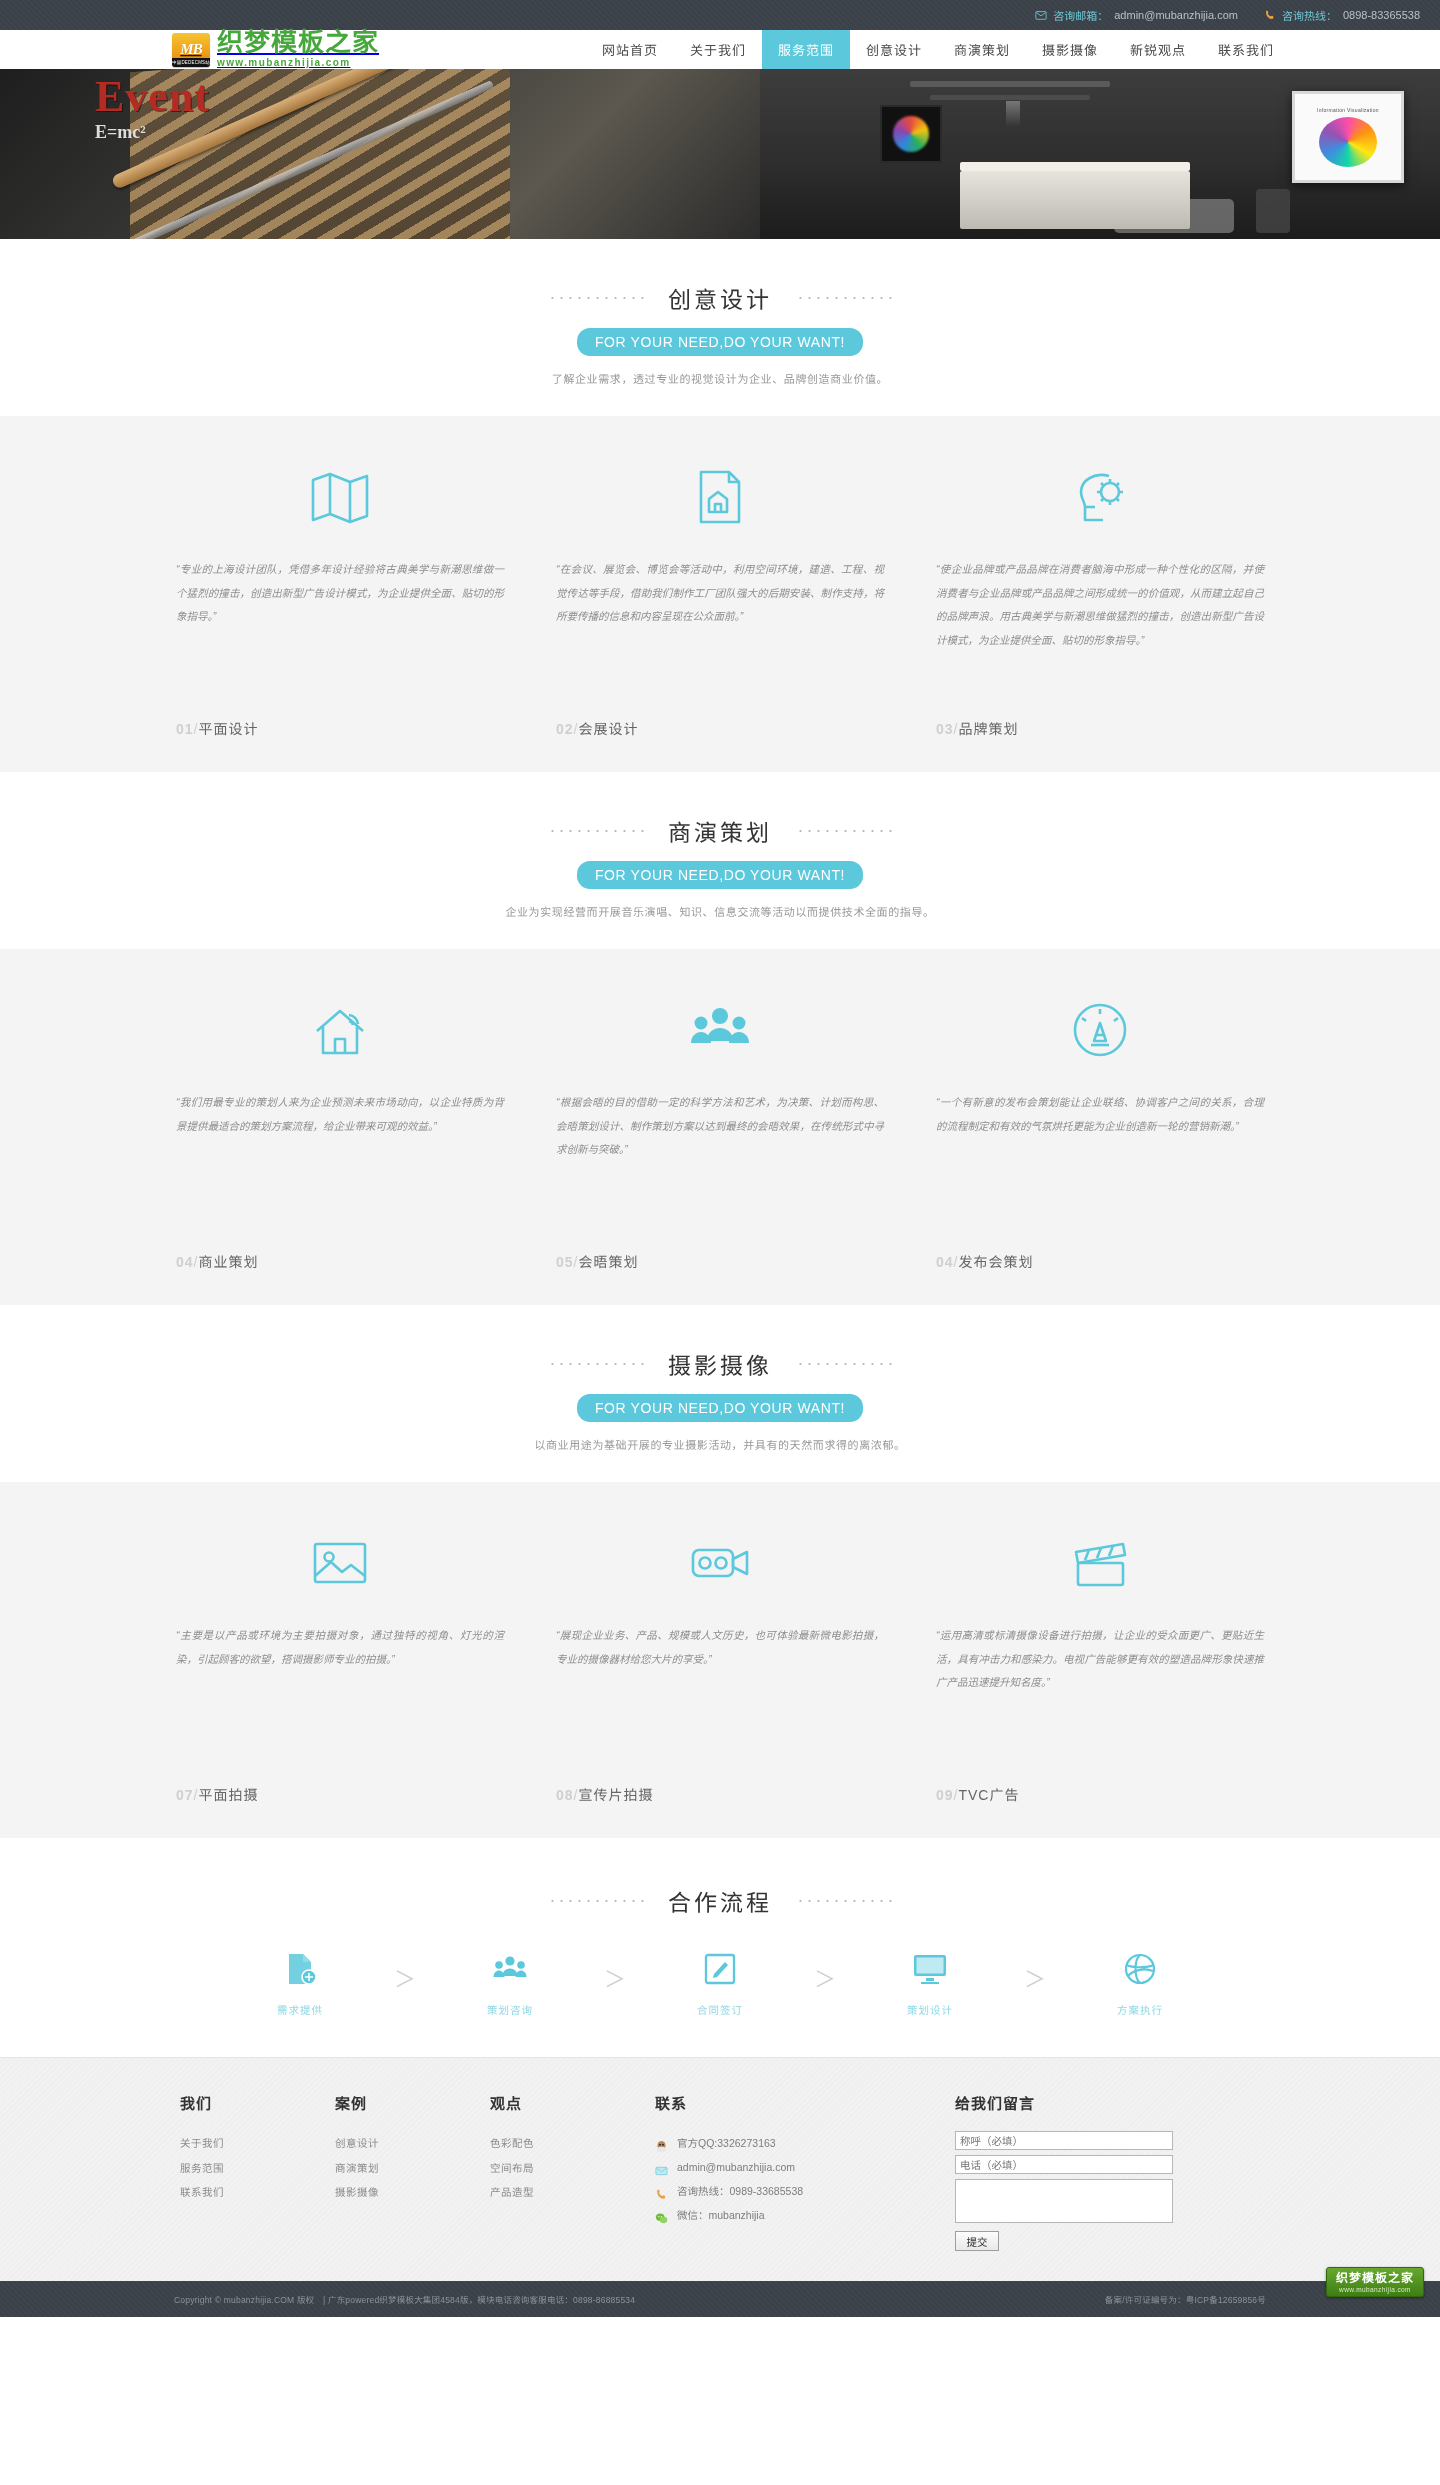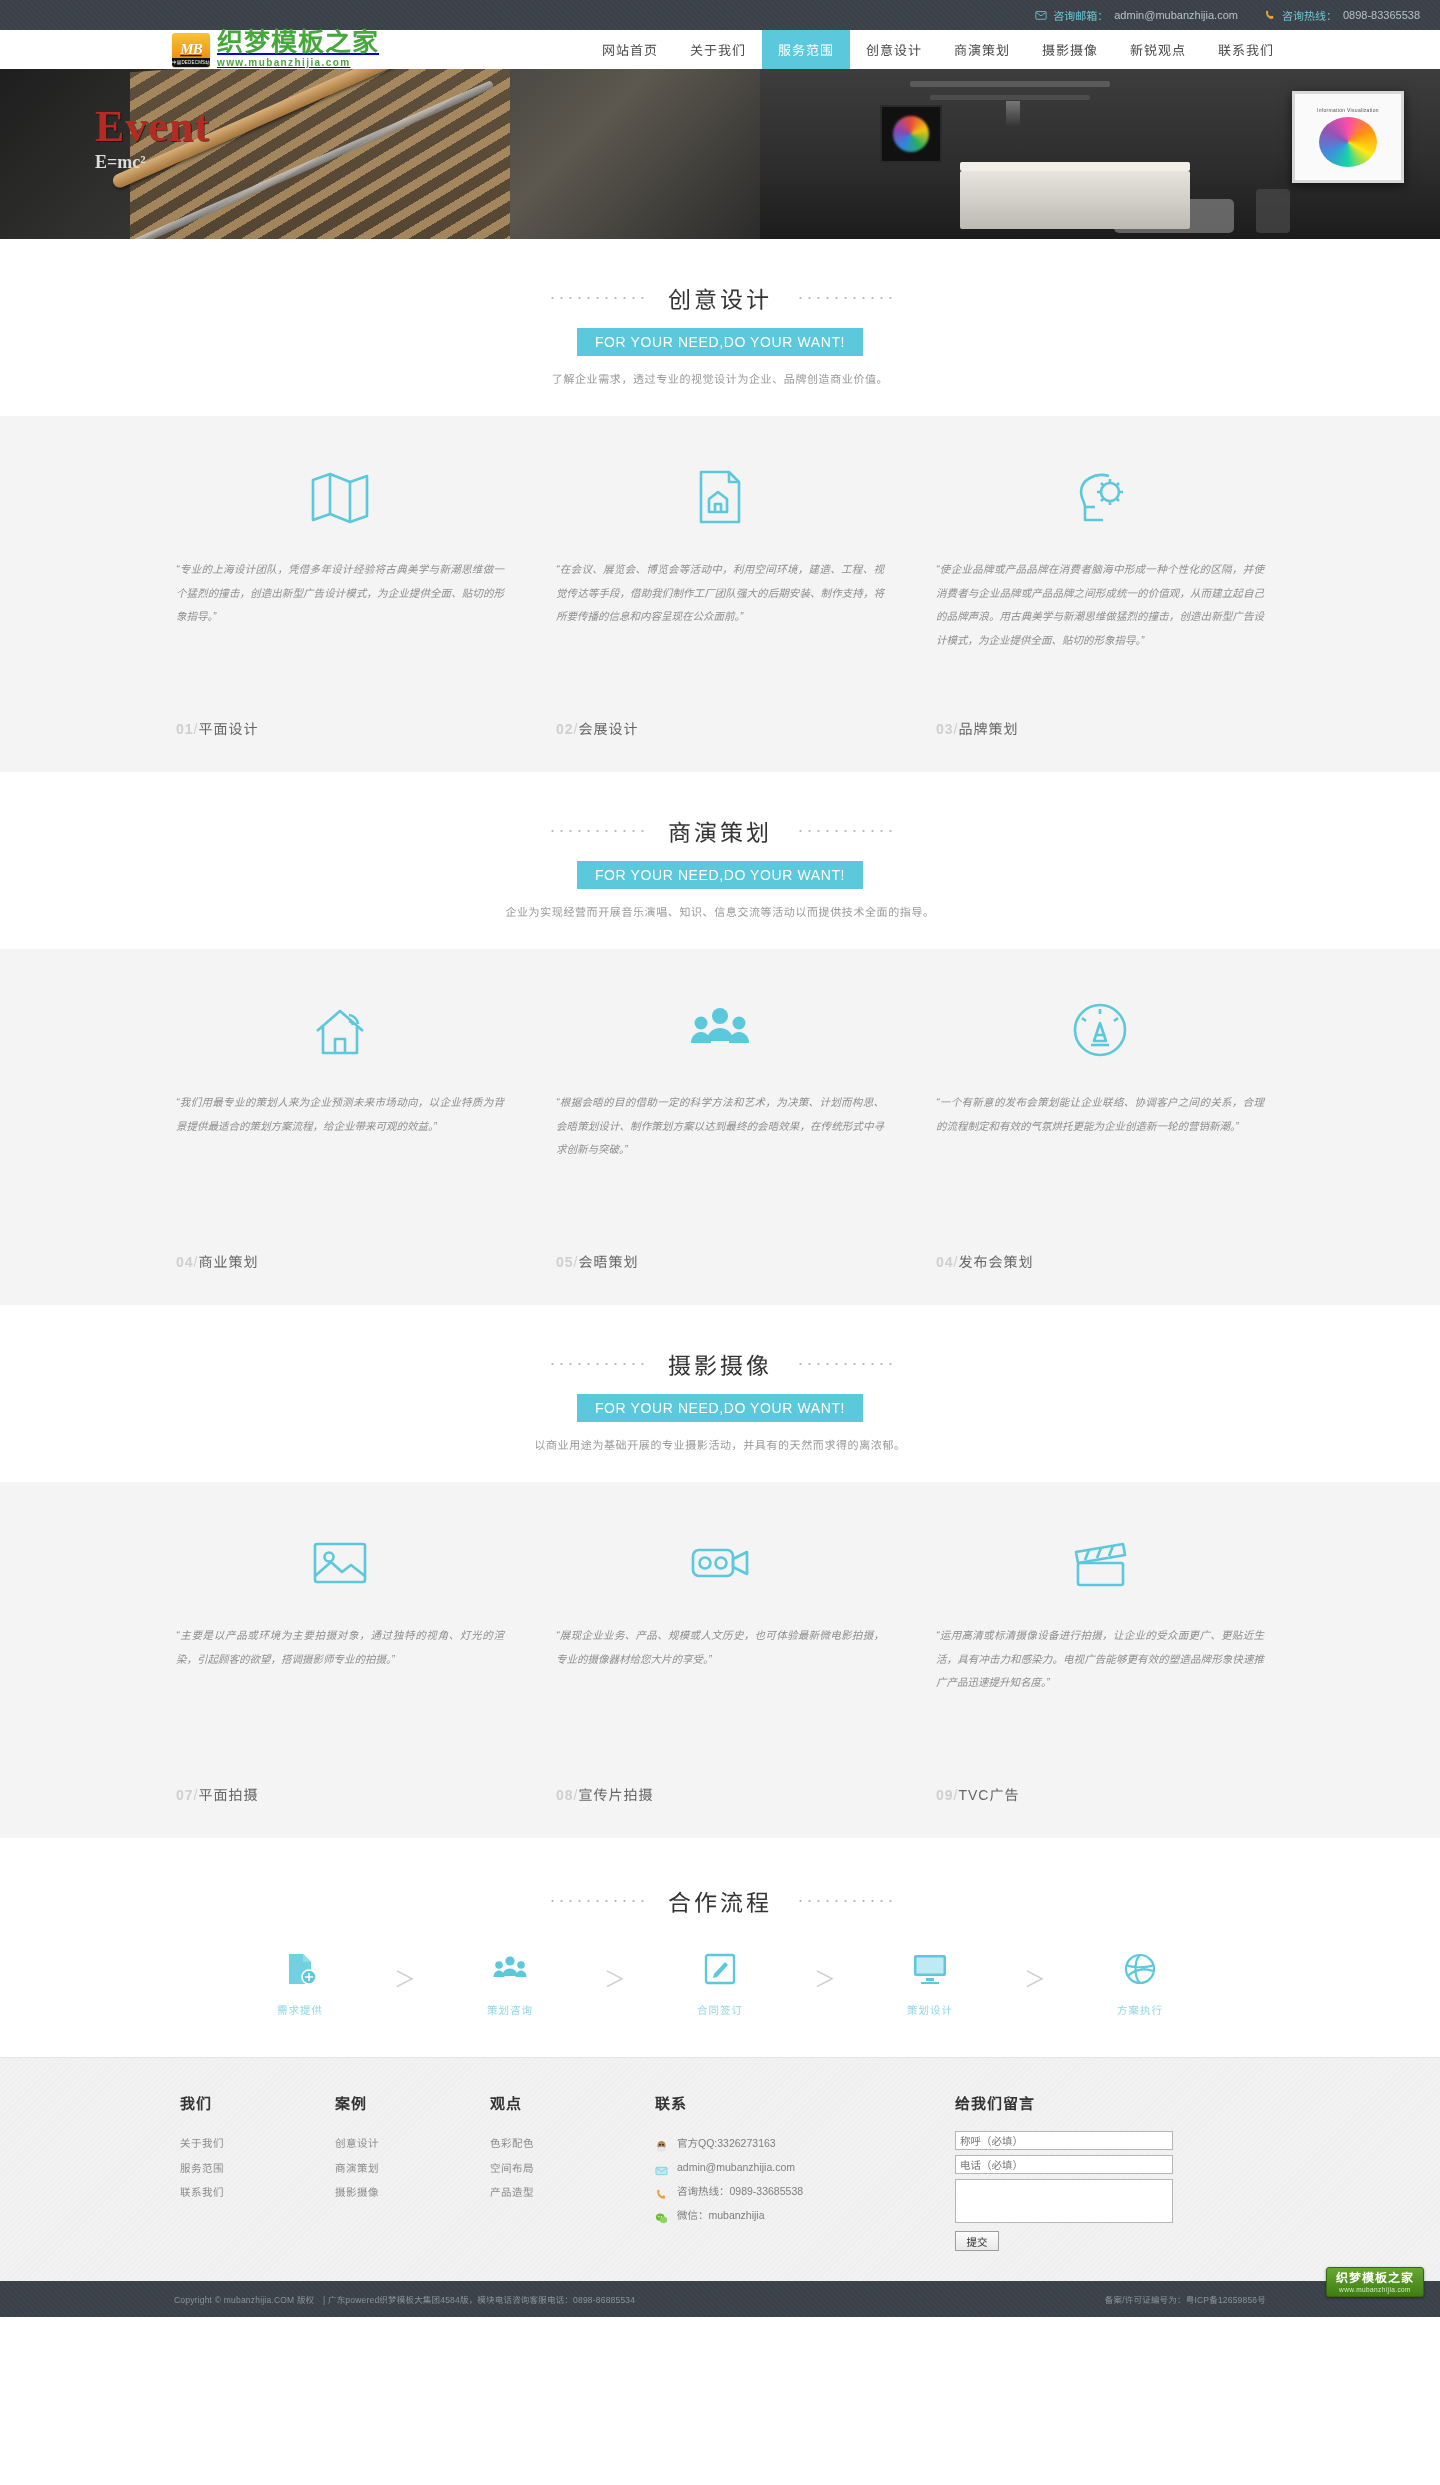--- a/index.html
+++ b/index.html
@@ -64,21 +64,21 @@
   }
   .bn-rail{
     position:absolute;left:95px;top:20px;width:430px;height:14px;border-radius:8px;
     background:linear-gradient(180deg,#d9b07a,#a5763c);transform:rotate(-24deg);
     box-shadow:0 2px 3px rgba(0,0,0,.5);
   }
   .bn-rail2{
     position:absolute;left:110px;top:92px;width:400px;height:8px;border-radius:6px;
     background:linear-gradient(180deg,#cfcfcf,#7c7c7c);transform:rotate(-24deg);opacity:.8;
   }
-  .bn-event{position:absolute;left:95px;top:36px;z-index:4;}
+  .bn-event{position:absolute;left:95px;top:6px;z-index:4;}
   .bn-event .ev1{
     font:900 44px/1 "Liberation Serif",serif;color:#b32b22;letter-spacing:1px;
     text-shadow:1px 1px 0 rgba(0,0,0,.5);
   }
   .bn-event .ev2{font:700 18px/1 "Liberation Serif",serif;color:#ddd;margin-top:4px;}
   .bn-right{
     position:absolute;right:0;top:0;width:680px;height:100%;
     background:linear-gradient(180deg,#3d3d3d 0%,#2e2e2e 55%,#1c1c1c 100%);
   }
   .bn-ceil{position:absolute;right:330px;top:12px;width:200px;height:6px;background:#5a5a5a;border-radius:2px;}
@@ -110,21 +110,21 @@
   .sec-head{text-align:center;padding:42px 0 30px;background:#fff;}
   .sh-row{display:flex;align-items:center;justify-content:center;gap:24px;}
   .sh-dots{
     width:96px;height:2px;
     background-image:radial-gradient(circle,#b9b9b9 1px,transparent 1.2px);
     background-size:9px 2px;background-repeat:repeat-x;
   }
   .sh-title{font-size:23px;color:#333;letter-spacing:3px;font-weight:400;}
   .sh-sub{
     display:inline-block;margin-top:13px;background:#5bc8dc;color:#fff;
-    font:400 14px/1 "Liberation Sans",sans-serif;letter-spacing:.6px;padding:7px 18px;
+    font:400 14px/1 "Liberation Sans",sans-serif;letter-spacing:.6px;padding:7px 18px;border-radius:13px;
   }
   .sh-desc{margin-top:14px;font-size:11px;color:#999;letter-spacing:.6px;}
 
   
   .svc-block{background:#f4f4f4;padding:42px 0 34px;}
   .svc-grid{display:flex;width:1140px;margin:0 auto;}
   .svc-col{flex:1;padding:0 26px;display:flex;flex-direction:column;align-items:center;}
   .svc-icon{height:78px;display:flex;align-items:center;justify-content:center;margin-bottom:22px;}
   .svc-icon svg{display:block;}
   .svc-text{

